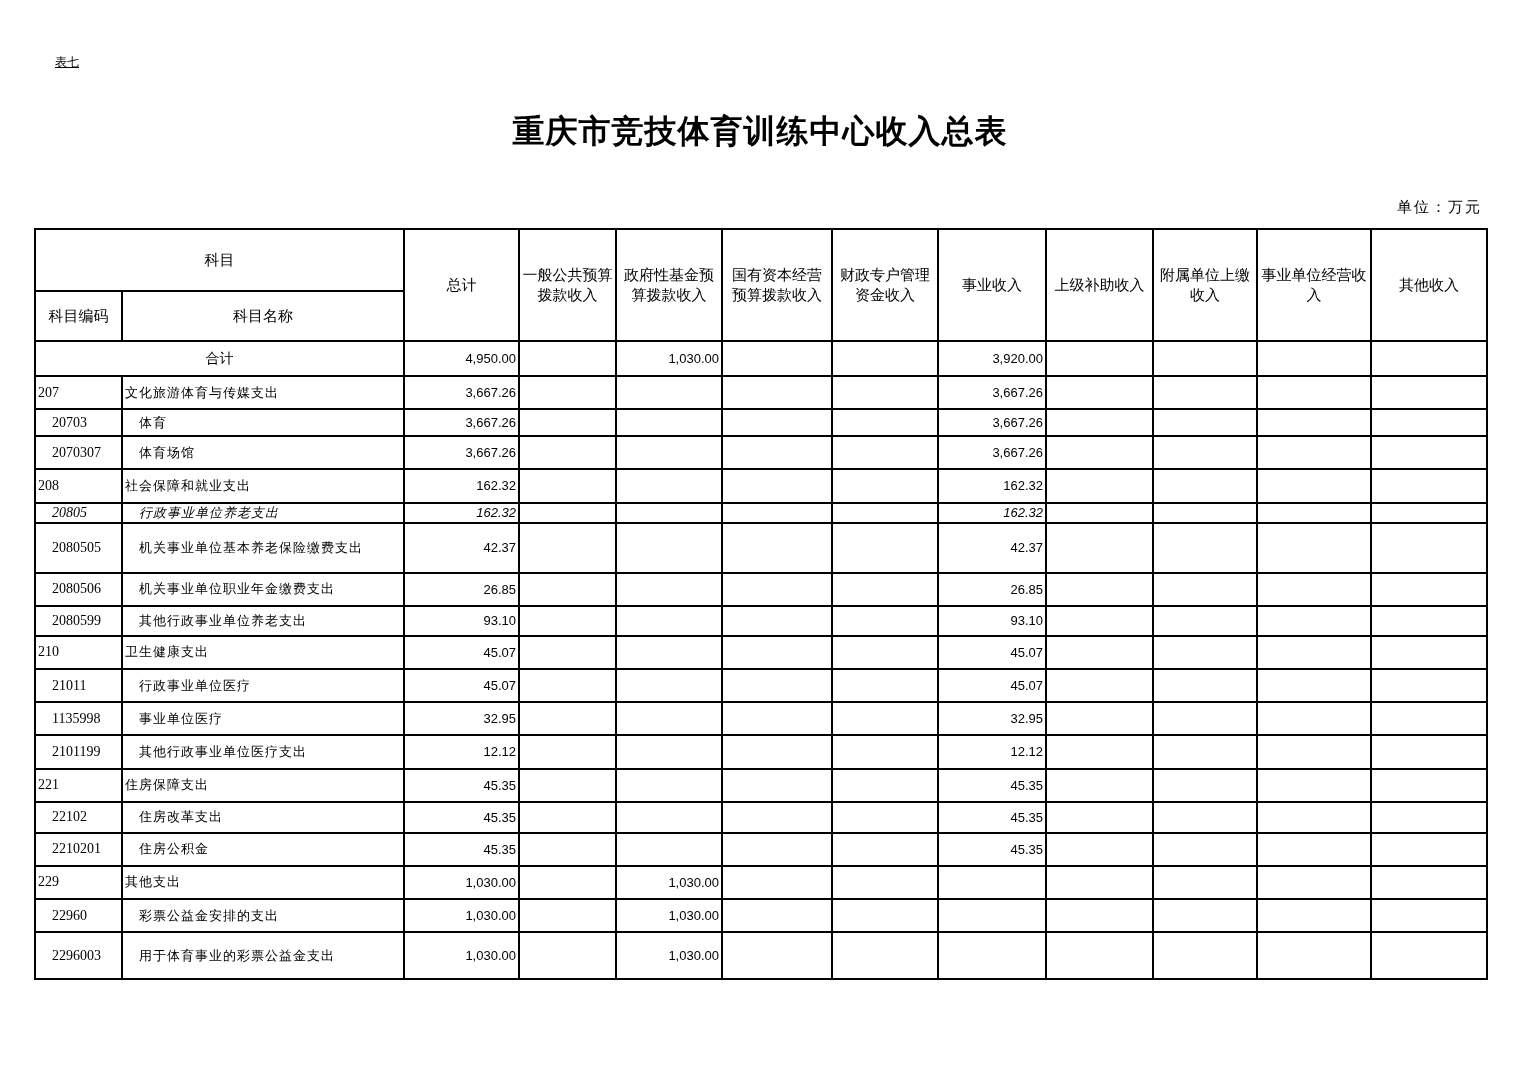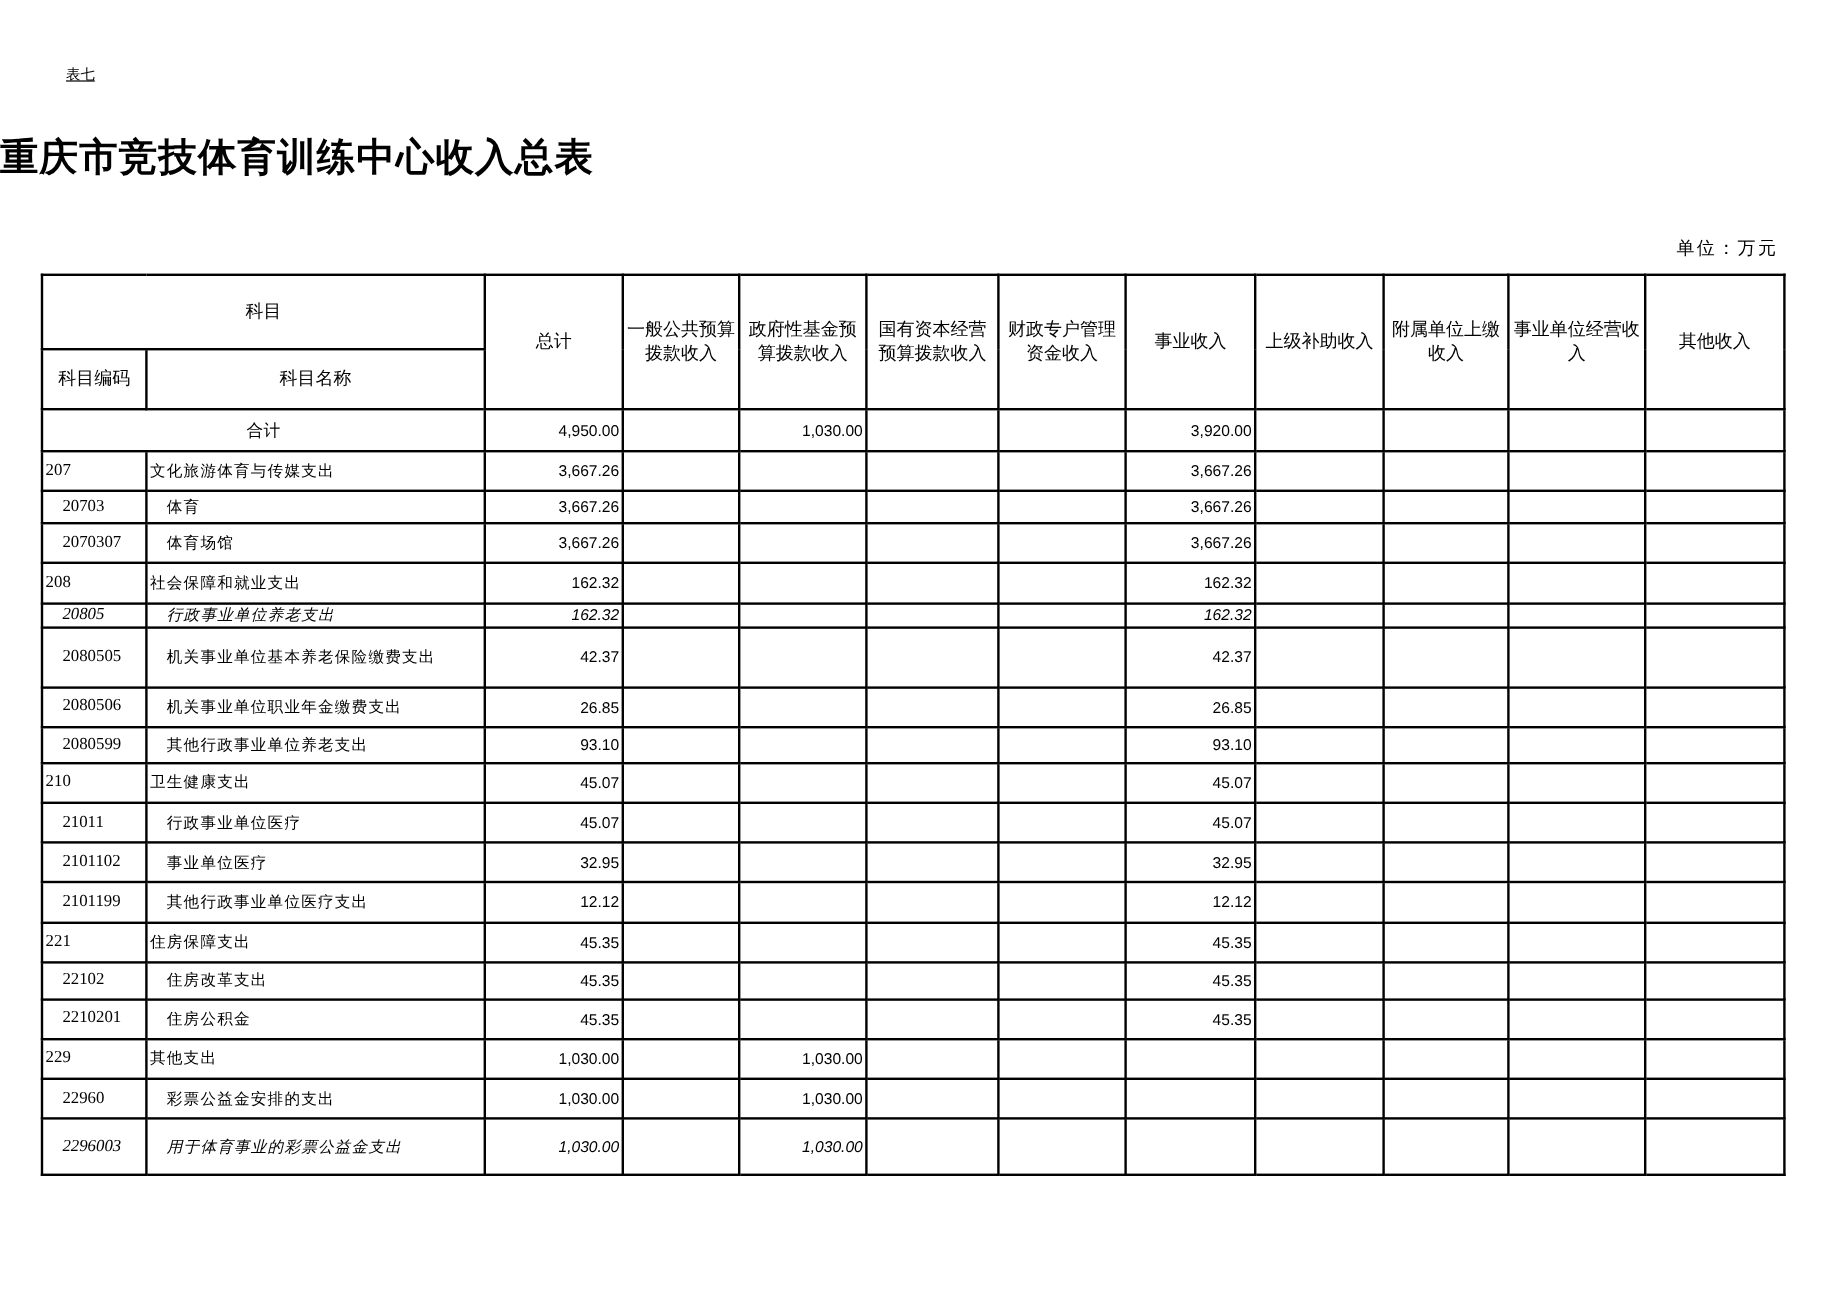--- a/index.html
+++ b/index.html
@@ -1,18 +1,18 @@
 <!DOCTYPE html>
 <html><head>
 <meta charset="utf-8">
 <style>
   html, body { margin:0; padding:0; background:#ffffff; }
   body { width:1520px; height:1074px; position:relative; overflow:hidden; color:#000; }
   .label-top { position:absolute; left:55px; top:54px; font-family:"DejaVu Serif", serif; font-size:12px;text-decoration:underline; }
-  .title { position:absolute; left:0; width:1520px; top:110px; text-align:left; font-family:"DejaVu Serif", serif; font-size:32px; font-weight:bold; letter-spacing:1px; }
+  .title { position:absolute; left:0; width:1520px; top:110px; text-align:center; font-family:"DejaVu Serif", serif; font-size:32px; font-weight:bold; letter-spacing:1px; }
   .unit { position:absolute; right:38px; top:198px; font-family:"DejaVu Serif", serif; font-size:15px; letter-spacing:2px; }
   table.grid { position:absolute; left:34px; top:228px; border-collapse:collapse; table-layout:fixed; }
   table.grid td { border:2px solid #000; padding:0 2px; font-family:"Liberation Sans", sans-serif; font-size:13px; overflow:hidden; white-space:nowrap; }
   .hdr { text-align:center; font-size:15px !important; line-height:20px; white-space:normal !important; }
   .num { text-align:right; }
   .code { font-family:"Liberation Serif", serif !important; font-size:14px !important; }
   .name { font-family:"DejaVu Serif", serif !important; font-size:13px !important; letter-spacing:1px; }
   .ind { padding-left:16px !important; }
   .total-label { text-align:center; font-size:14px !important; }
 </style>
@@ -203,21 +203,21 @@
         <td class="num"></td>
         <td class="num"></td>
         <td class="num"></td>
         <td class="num">45.07</td>
         <td class="num"></td>
         <td class="num"></td>
         <td class="num"></td>
         <td class="num"></td>
       </tr>
       <tr style="height: 33.2px;">
-        <td class="code ind">2101102</td>
+        <td class="code ind">1135998</td>
         <td class="name ind">事业单位医疗</td>
         <td class="num">32.95</td>
         <td class="num"></td>
         <td class="num"></td>
         <td class="num"></td>
         <td class="num"></td>
         <td class="num">32.95</td>
         <td class="num"></td>
         <td class="num"></td>
         <td class="num"></td>
@@ -300,21 +300,21 @@
         <td class="num"></td>
         <td class="num">1,030.00</td>
         <td class="num"></td>
         <td class="num"></td>
         <td class="num"></td>
         <td class="num"></td>
         <td class="num"></td>
         <td class="num"></td>
         <td class="num"></td>
       </tr>
-      <tr style="height: 47px; font-style: italic;">
+      <tr style="height: 47px;">
         <td class="code ind">2296003</td>
         <td class="name ind">用于体育事业的彩票公益金支出</td>
         <td class="num">1,030.00</td>
         <td class="num"></td>
         <td class="num">1,030.00</td>
         <td class="num"></td>
         <td class="num"></td>
         <td class="num"></td>
         <td class="num"></td>
         <td class="num"></td>

